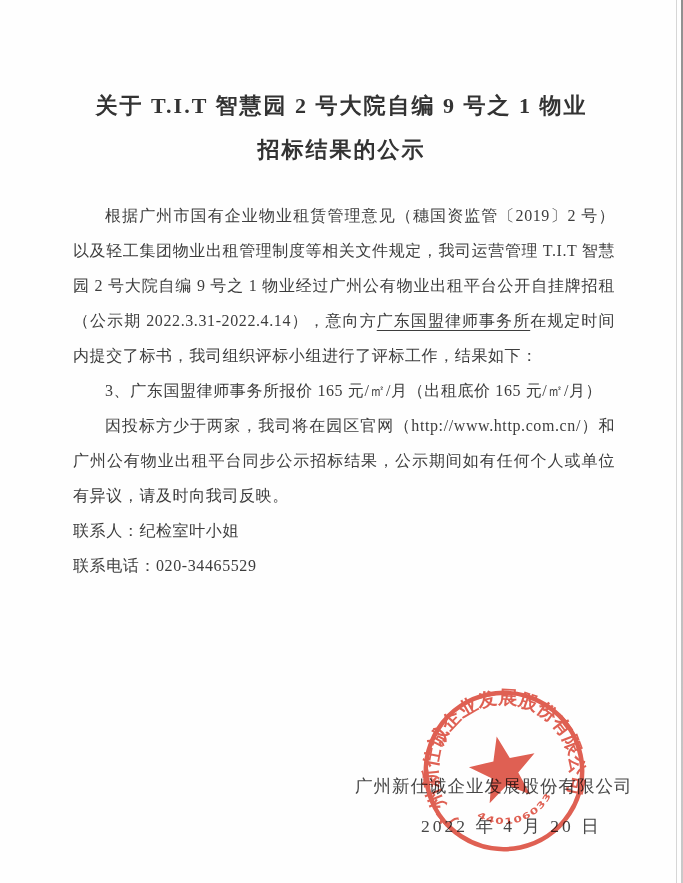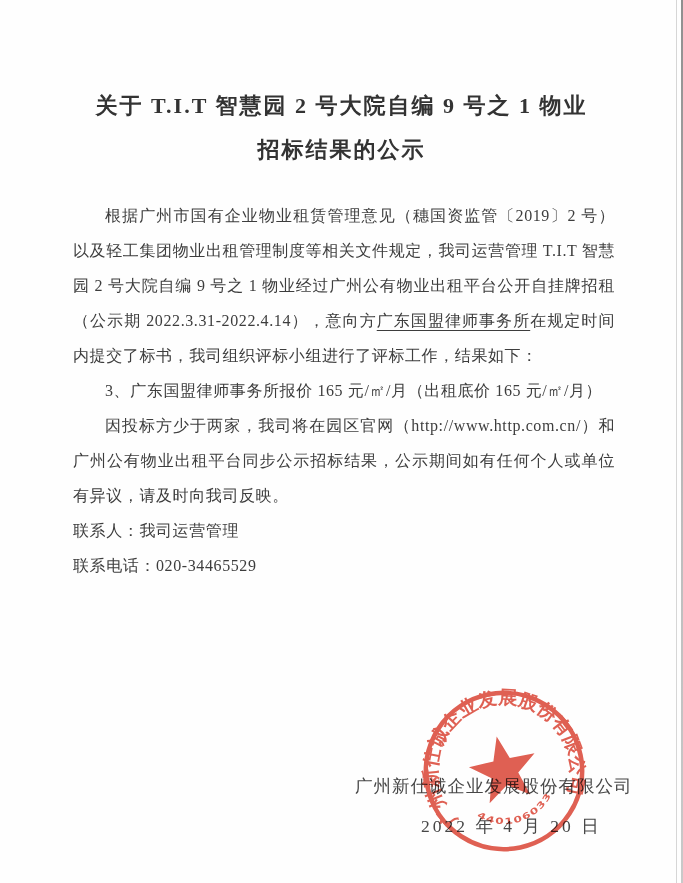--- a/index.html
+++ b/index.html
@@ -87,21 +87,21 @@
 
   <div class="title">
     <div>关于 T.I.T 智慧园 2 号大院自编 9 号之 1 物业</div>
     <div>招标结果的公示</div>
   </div>
 
   <div class="body-text">
     <p class="indent"><span>根据广州市国有企业物业租赁管理意见（穗国资监管〔2019〕2 号）以及轻工集团物业出租管理制度等相关文件规定，我司运营管理 T.I.T 智慧园 2 号大院自编 9 号之 1 物业经过广州公有物业出租平台公开自挂牌招租（公示期 2022.3.31-2022.4.14），意向方</span><span class="u">广东国盟律师事务所</span><span>在规定时间内提交了标书，我司组织评标小组进行了评标工作，结果如下：</span></p>
     <p class="indent">3、广东国盟律师事务所报价 165 元/㎡/月（出租底价 165 元/㎡/月）</p>
     <p class="indent">因投标方少于两家，我司将在园区官网（http://www.http.com.cn/）和广州公有物业出租平台同步公示招标结果，公示期间如有任何个人或单位有异议，请及时向我司反映。</p>
-    <p>联系人：我司运营管理</p>
+    <p>联系人：纪检室叶小姐</p>
     <p>联系电话：020-34465529</p>
   </div>
 
   <div class="signature">
     <div>广州新仕诚企业发展股份有限公司</div>
     <div class="sig-date">2022 年 4 月 20 日</div>
   </div>
 
   <div class="stamp">
     <svg viewBox="0 0 200 200">

